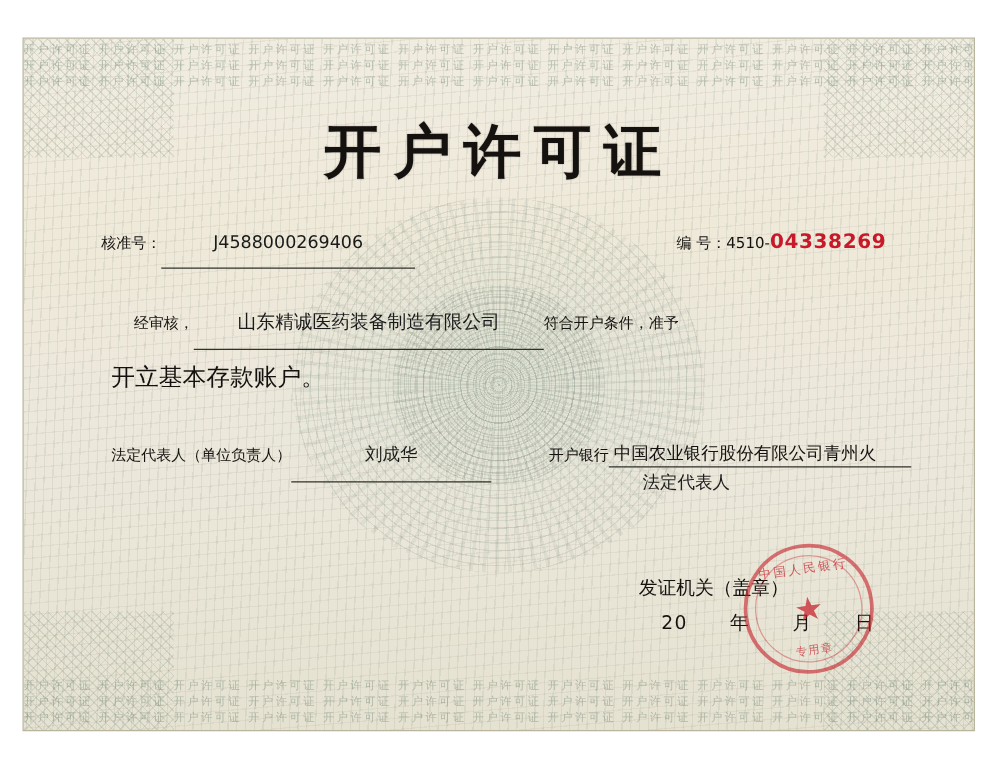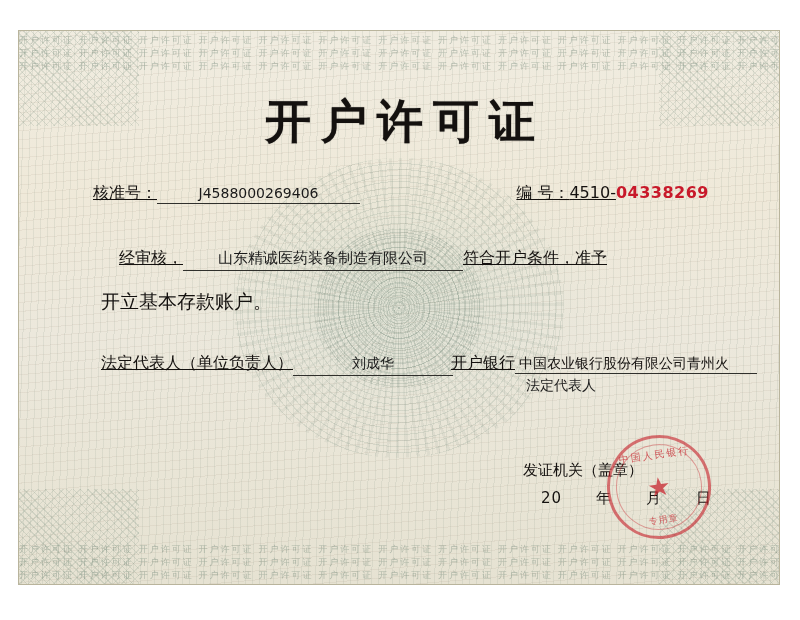--- a/index.html
+++ b/index.html
@@ -92,21 +92,20 @@
     line-height: 13px;
     pointer-events: none;
   }
   .band.top { top: 3px; }
   .band.bottom { bottom: 3px; }
 
   .content {
     position: absolute;
     inset: 0;
     color: #1d1d1d;
-    margin-left: 12px;
   }
 
   .title {
     position: absolute;
     left: 0;
     right: 0;
     top: 60px;
     text-align: center;
     font-family: "DejaVu Sans", sans-serif;
     font-size: 46px;
@@ -118,37 +117,36 @@
 
   .row {
     position: absolute;
     font-family: "DejaVu Sans", sans-serif;
     font-size: 16px;
     color: #14110f;
     white-space: nowrap;
   }
 
   .label {
-    font-size: 16px;
-    font-family: "DejaVu Sans", sans-serif;
-    text-decoration: underline;
+    font-size: 12px;
+    font-family: "DejaVu Sans", sans-serif;
   }
 
   .value {
     font-family: "DejaVu Sans", sans-serif;
     font-size: 14px;
     color: #1a1a1a;
   }
 
   .ul {
     display: inline-block;
     border-bottom: 1px solid #30302c;
     text-align: center;
     vertical-align: baseline;
-    padding: 0 4px 2px 4px;
+    padding: 0 4px 12px 4px;
   }
 
   
   #row-approval { left: 62px; top: 152px; }
   #row-approval .ul { width: 195px; }
 
   #row-number { right: 70px; top: 152px; }
   #number-red { color: #c8192a; font-weight: bold; letter-spacing: 0.5px; }
 
   

